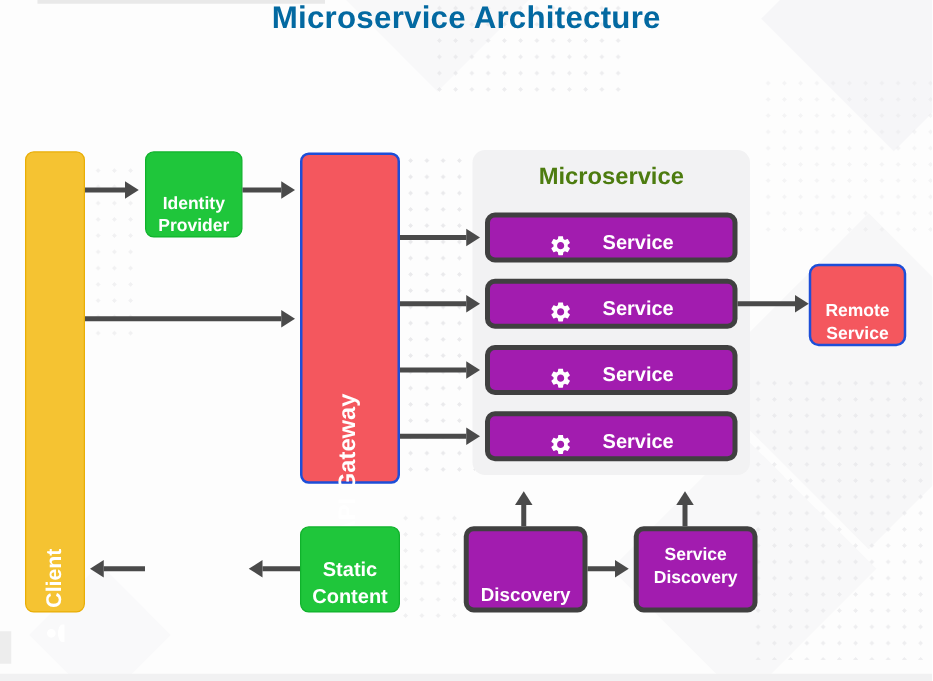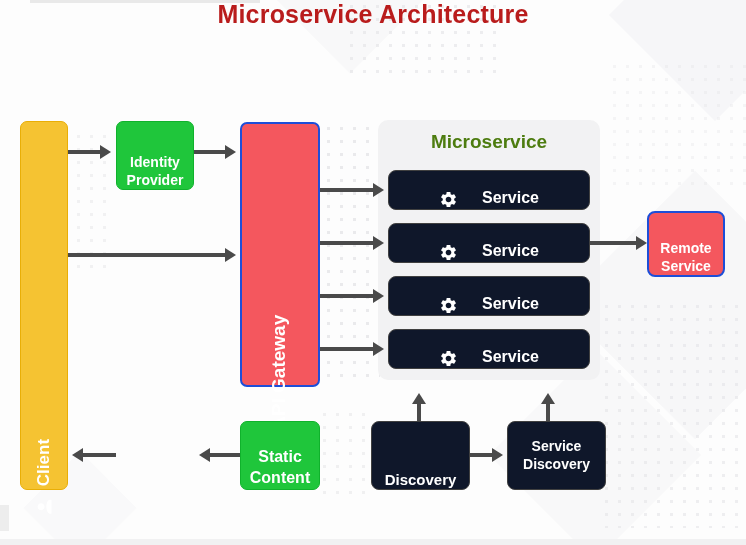--- a/index.html
+++ b/index.html
@@ -8,29 +8,29 @@
   
   .dots{position:absolute;background-image:radial-gradient(circle,#e2e2e5 1.5px,transparent 1.7px);
         background-size:13px 13px;}
   .dia{position:absolute;transform:rotate(45deg);background:#f1f1f4;}
   
   .node{position:absolute;display:flex;align-items:flex-end;justify-content:center;text-align:center;
         color:#fff;font-weight:700;border-radius:7px;line-height:1.3;box-sizing:border-box;}
   .yellow{background:#F5C332;border:1px solid #E9AE06;}
   .green {background:#1FC63B;border:1px solid #10B22C;}
   .red   {background:#F4575E;border:2px solid #1d4ed8;}
-  .blue  {background:#0f172a;border:1px solid #404040;border-radius:8px;}
+  .blue  {background:#a21caf;border:4px solid #404040;border-radius:8px;}
   .rot{transform:rotate(-90deg);white-space:nowrap;display:flex;align-items:center;gap:10px;}
   .panel{position:absolute;background:#F2F2F3;border-radius:10px;}
   .panel-title{position:absolute;text-align:center;font-size:19px;font-weight:700;color:#4d7c0f;}
   .svc span.lbl{font-size:16px;}
   .icon{display:flex;align-items:center;}
   
   .title{position:absolute;left:0;top:42;width:746px;text-align:center;font-size:25px;
-         font-weight:700;color:#b91c1c;letter-spacing:.2px;}
+         font-weight:700;color:#0369a1;letter-spacing:.2px;}
   
   .arr{position:absolute;background:#4a4a4a;}
   .arr.h{height:4px;} .arr.v{width:4px;}
   .ah{position:absolute;width:0;height:0;}
   .ah-r{right:-11px;top:-5px;border-top:7px solid transparent;border-bottom:7px solid transparent;border-left:11px solid #4a4a4a;}
   .ah-l{left:-11px;top:-5px;border-top:7px solid transparent;border-bottom:7px solid transparent;border-right:11px solid #4a4a4a;}
   .ah-u{top:-11px;left:-5px;border-left:7px solid transparent;border-right:7px solid transparent;border-bottom:11px solid #4a4a4a;}
 </style>
 </head>
 <body>

